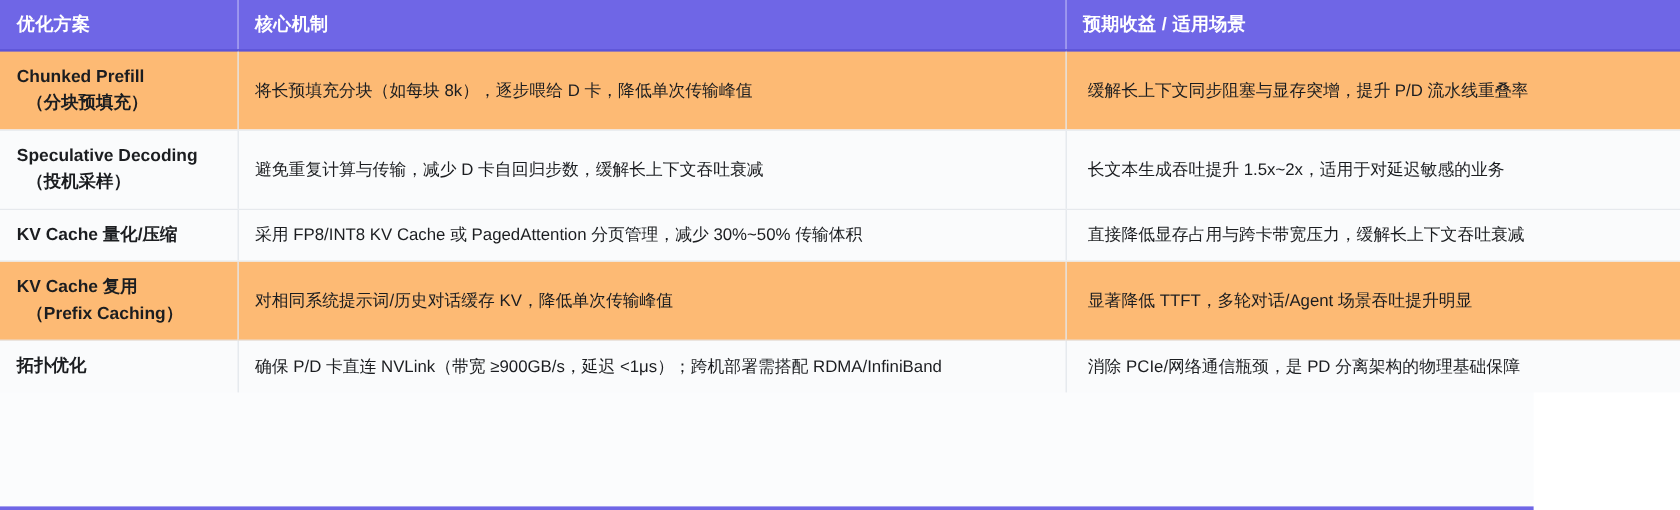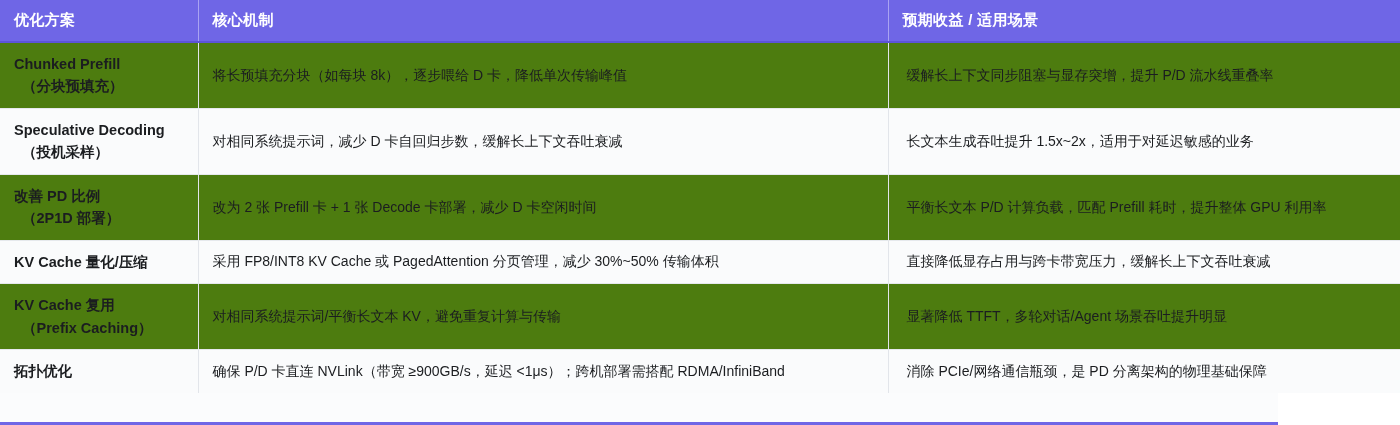--- a/index.html
+++ b/index.html
@@ -45,21 +45,21 @@
     box-sizing: border-box;
     border-bottom: 2px solid #5d54d6;
     letter-spacing: 0.3px;
   }
   thead th.c1 { width: 198px; }
   thead th.c2 { width: 690px; border-left: 1px solid #a9a3f2; }
   thead th.c3 { width: 512px; border-left: 1px solid #a9a3f2; }
 
   
   tbody tr {
-    background: #4d7c0f;
+    background: #fdba74;
   }
   tbody tr.alt {
     background: #fafbfc;
   }
   tbody td {
     border-bottom: 1px solid #e6e9ed;
     vertical-align: middle;
     box-sizing: border-box;
     color: #1b1d20;
   }
@@ -116,47 +116,39 @@
         </td>
         <td class="col-mech">将长预填充分块（如每块 8k），逐步喂给 D 卡，降低单次传输峰值</td>
         <td class="col-benefit">缓解长上下文同步阻塞与显存突增，提升 P/D 流水线重叠率</td>
       </tr>
 
       <tr class="alt">
         <td class="col-name">
           <span>Speculative Decoding</span>
           <span class="name-sub">（投机采样）</span>
         </td>
-        <td class="col-mech">对相同系统提示词，减少 D 卡自回归步数，缓解长上下文吞吐衰减</td>
+        <td class="col-mech">避免重复计算与传输，减少 D 卡自回归步数，缓解长上下文吞吐衰减</td>
         <td class="col-benefit">长文本生成吞吐提升 1.5x~2x，适用于对延迟敏感的业务</td>
       </tr>
 
-      <tr>
-        <td class="col-name">
-          <span>改善 PD 比例</span>
-          <span class="name-sub">（2P1D 部署）</span>
-        </td>
-        <td class="col-mech">改为 2 张 Prefill 卡 + 1 张 Decode 卡部署，减少 D 卡空闲时间</td>
-        <td class="col-benefit">平衡长文本 P/D 计算负载，匹配 Prefill 耗时，提升整体 GPU 利用率</td>
-      </tr>
 
       <tr class="alt">
         <td class="col-name">
           <span class="nowrap">KV Cache 量化/压缩</span>
         </td>
         <td class="col-mech">采用 FP8/INT8 KV Cache 或 PagedAttention 分页管理，减少 30%~50% 传输体积</td>
         <td class="col-benefit">直接降低显存占用与跨卡带宽压力，缓解长上下文吞吐衰减</td>
       </tr>
 
       <tr>
         <td class="col-name">
           <span>KV Cache 复用</span>
           <span class="name-sub">（Prefix Caching）</span>
         </td>
-        <td class="col-mech">对相同系统提示词/平衡长文本 KV，避免重复计算与传输</td>
+        <td class="col-mech">对相同系统提示词/历史对话缓存 KV，降低单次传输峰值</td>
         <td class="col-benefit">显著降低 TTFT，多轮对话/Agent 场景吞吐提升明显</td>
       </tr>
 
       <tr class="alt">
         <td class="col-name">
           <span>拓扑优化</span>
         </td>
         <td class="col-mech">确保 P/D 卡直连 NVLink（带宽 ≥900GB/s，延迟 &lt;1μs）；跨机部署需搭配 RDMA/InfiniBand</td>
         <td class="col-benefit">消除 PCIe/网络通信瓶颈，是 PD 分离架构的物理基础保障</td>
       </tr>

